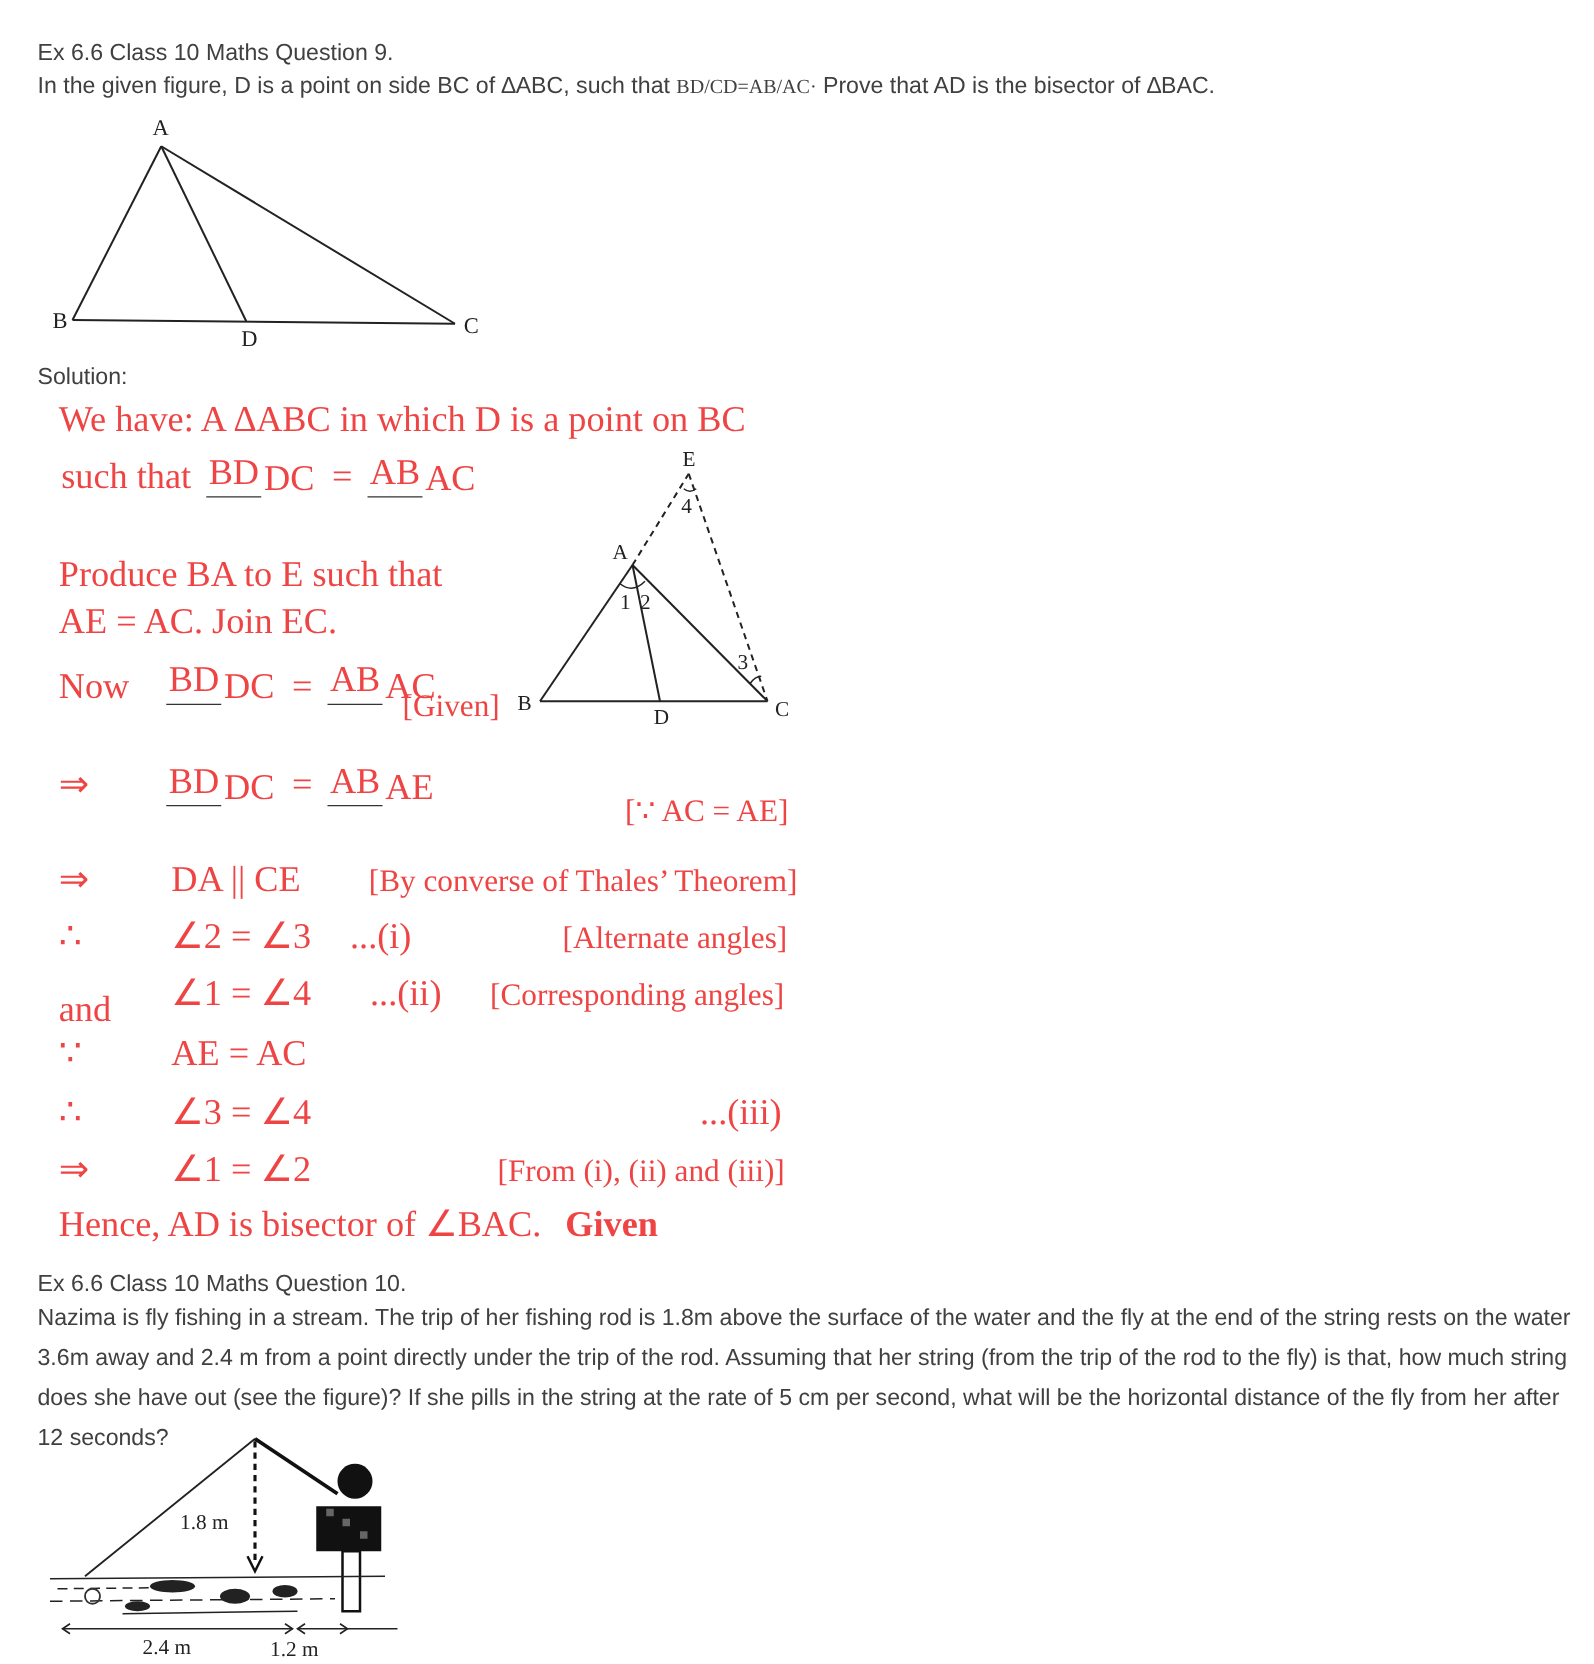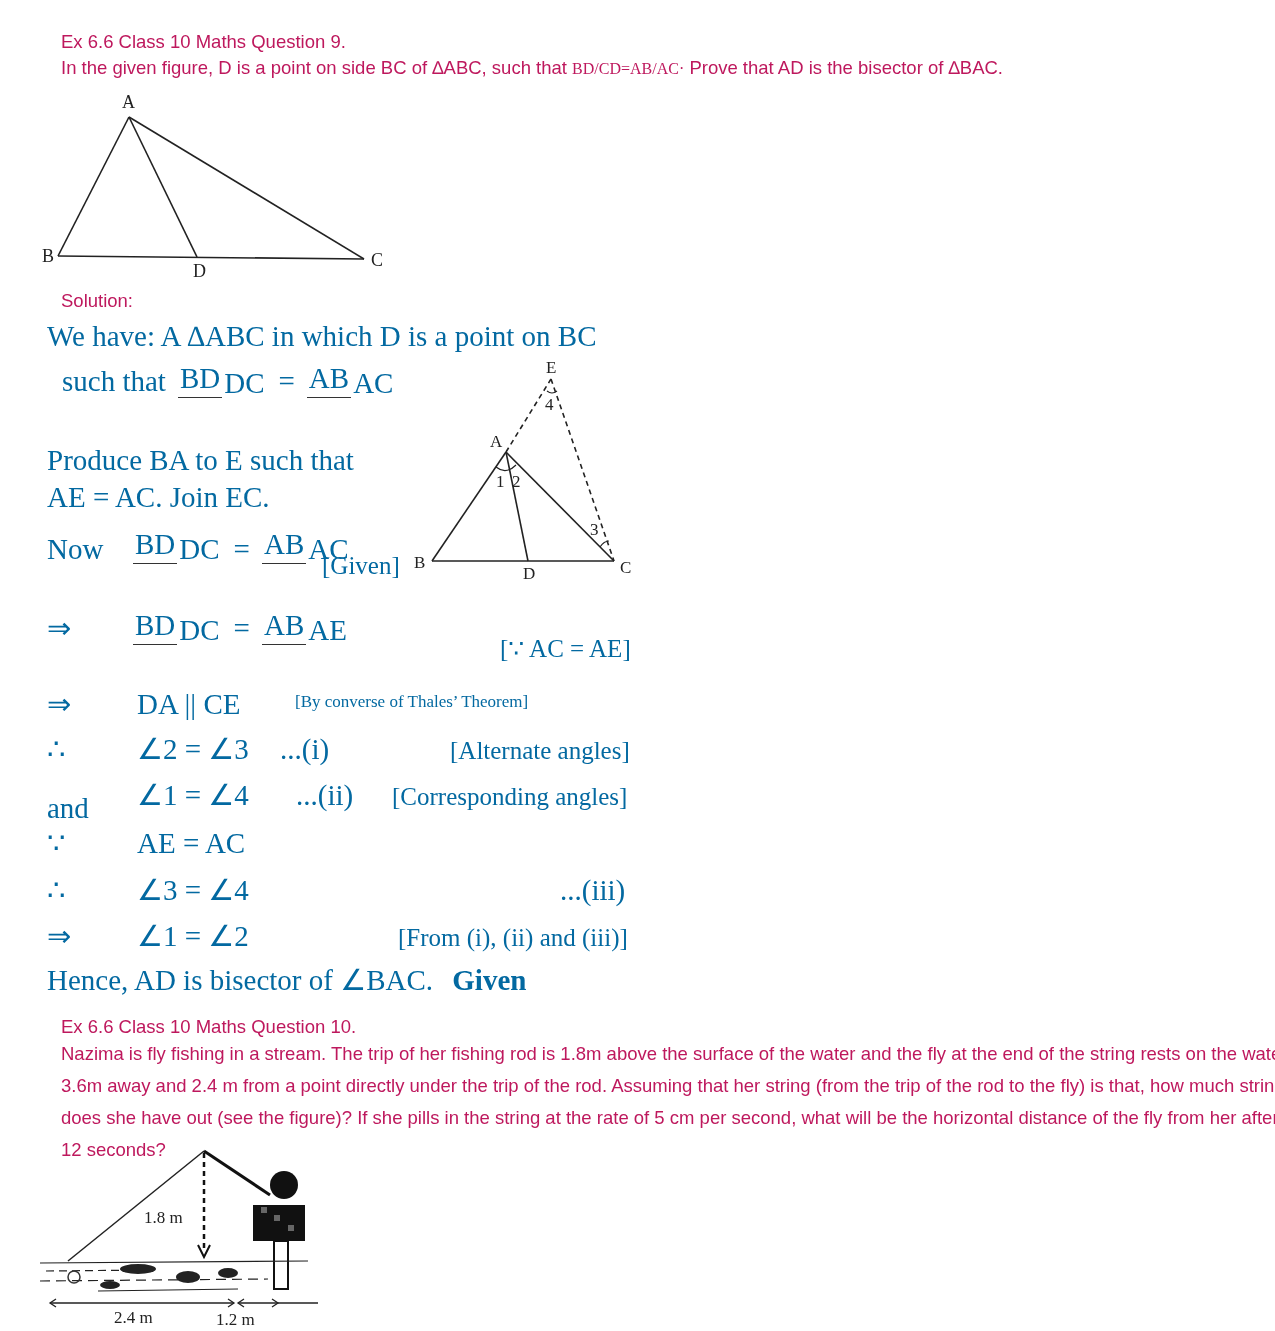--- a/index.html
+++ b/index.html
@@ -1,18 +1,18 @@
 <!DOCTYPE html>
 <html><head>
 <meta charset="utf-8">
 <style>
   html, body { margin: 0; padding: 0; background: #ffffff; }
   body { width: 1275px; height: 1331px; position: relative; overflow: hidden; color: #1a1a1a; }
-  .sans { font-family: "Liberation Sans", sans-serif; font-size: 18.5px; color: #be185d; margin-left: 31px; }
-  .serif { font-family: "Liberation Serif", serif; color: #0369a1; }
+  .sans { font-family: "Liberation Sans", sans-serif; font-size: 18.5px; color: #404040; }
+  .serif { font-family: "Liberation Serif", serif; color: #ef4444; }
   .abs { position: absolute; }
   .q-title { left: 30px; top: 31px; }
   .q-text { left: 30px; top: 57px; white-space: nowrap; }
   .inline-ratio { font-family: "Liberation Serif", serif; font-size: 16px; }
   .fig1 { left: 38px; top: 90px; }
   .sol-label { left: 30px; top: 290px; }
   .proof { font-size: 29px; line-height: 1; }
   .frac { display: inline-flex; flex-direction: row; align-items: center; vertical-align: middle; }
   .frac .num { border-bottom: 1.5px solid #333; padding: 0 2px 4px 2px; }
   .frac .den { padding: 5px 2px 0 2px; }
@@ -41,21 +41,21 @@
     <text x="4" y="172">B</text>
     <text x="333" y="176">C</text>
     <text x="155" y="187">D</text>
   </g>
 </svg>
 
 <div class="abs sans sol-label">Solution:</div>
 
 <div class="abs serif proof" style="left:47px; top:322px;">We have: A ∆ABC in which D is a point on BC</div>
 
-<div class="abs serif proof" style="left:62px; top:364px; display:flex; align-items:center;justify-content:flex-end;">
+<div class="abs serif proof" style="left:49px; top:364px; display:flex; align-items:center;justify-content:flex-end;">
   <span style="margin-right:12px;">such that</span>
   <span class="frac">
     <span class="num">BD</span>
     <span class="den">DC</span>
   </span>
   <span style="margin:0 12px;">=</span>
   <span class="frac">
     <span class="num">AB</span>
     <span class="den">AC</span>
   </span>
@@ -116,21 +116,21 @@
   <span style="margin:0 12px;">=</span>
   <span class="frac">
     <span class="num">AB</span>
     <span class="den">AE</span>
   </span>
 </div>
 <div class="abs serif" style="left:500px; top:634px; font-size:25px;">[∵ AC = AE]</div>
 
 <div class="abs serif proof" style="left:47px; top:690px;">⇒</div>
 <div class="abs serif proof" style="left:137px; top:690px;">DA || CE</div>
-<div class="abs serif" style="left:295px; top:692px; font-size:17px;">[By converse of Thales’ Theorem]</div>
+<div class="abs serif" style="left:295px; top:692px; font-size:25px;">[By converse of Thales’ Theorem]</div>
 
 <div class="abs serif proof" style="left:47px; top:735px;">∴</div>
 <div class="abs serif proof" style="left:137px; top:735px;">∠2 = ∠3</div>
 <div class="abs serif proof" style="left:280px; top:735px;">...(i)</div>
 <div class="abs serif" style="left:450px; top:737px; font-size:25px;">[Alternate angles]</div>
 
 <div class="abs serif proof" style="left:47px; top:794px;">and</div>
 <div class="abs serif proof" style="left:137px; top:781px;">∠1 = ∠4</div>
 <div class="abs serif proof" style="left:296px; top:781px;">...(ii)</div>
 <div class="abs serif" style="left:392px; top:783px; font-size:25px;">[Corresponding angles]</div>

